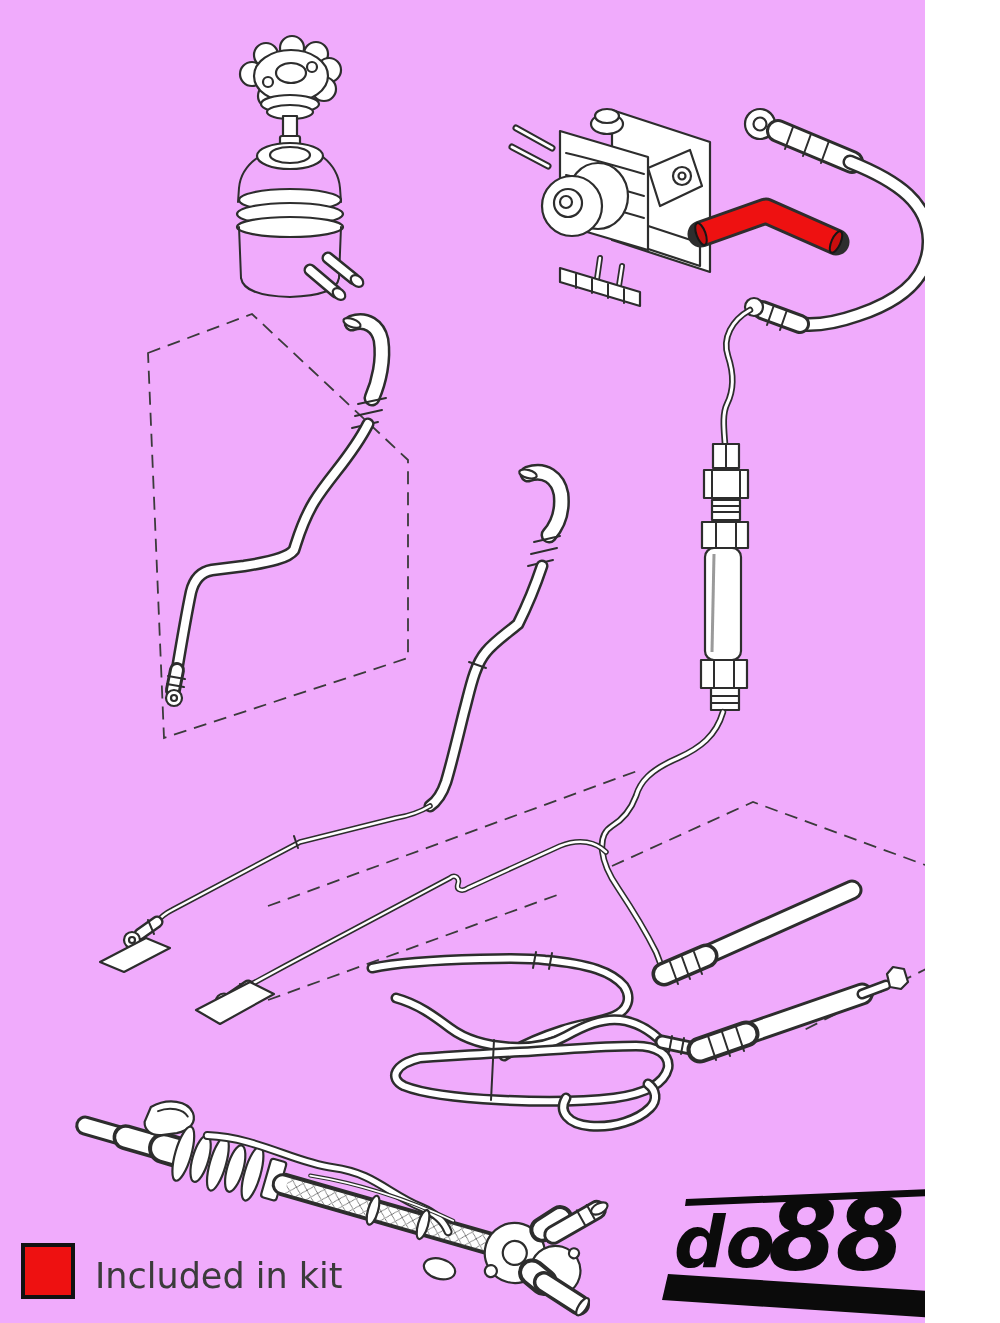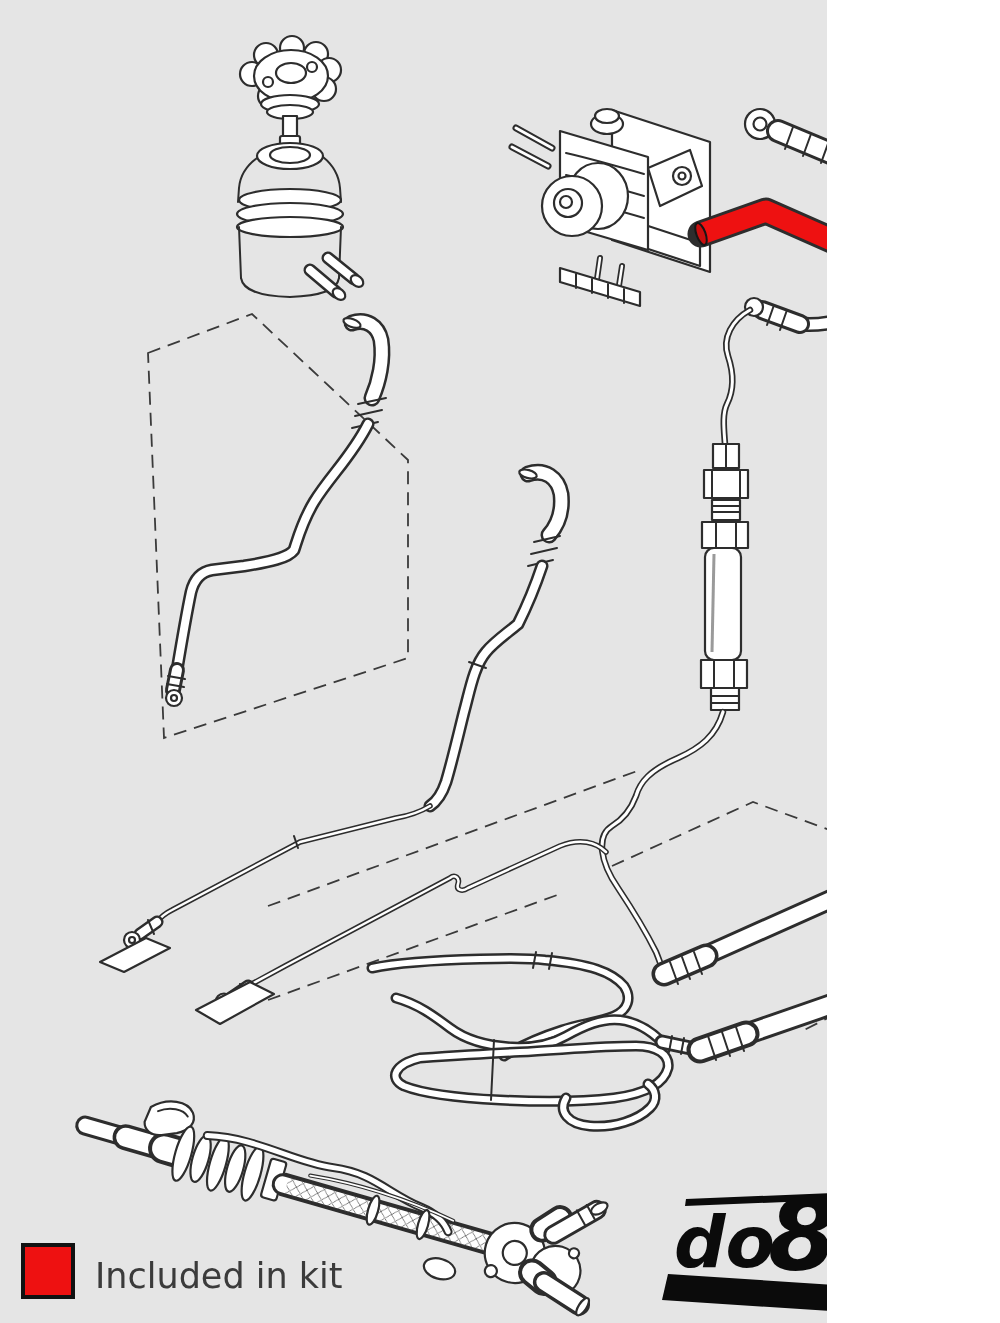--- a/index.html
+++ b/index.html
@@ -1,16 +1,16 @@
 <!DOCTYPE html>
 <html><head>
 <meta charset="utf-8">
 <style>
   html,body{margin:0;padding:0;background:#fff;}
-  .stage{position:relative;width:827px;height:1323px;background:#e5e5e5;overflow:hidden;
+  .stage{position:relative;width:925px;height:1323px;background:#f0abfc;overflow:hidden;
          font-family:"DejaVu Sans",sans-serif;}
   .stage svg{position:absolute;left:0;top:0;}
   .o{fill:none;stroke:#2d2d2d;stroke-linecap:round;stroke-linejoin:round;}
   .w{fill:none;stroke:#ffffff;stroke-linecap:round;stroke-linejoin:round;}
   .f{fill:#ffffff;stroke:#2d2d2d;stroke-width:2.2;stroke-linejoin:round;}
   .ln{fill:none;stroke:#2d2d2d;stroke-width:2;stroke-linecap:round;}
   .dash{fill:none;stroke:#3a3a3a;stroke-width:1.8;stroke-dasharray:13 8;}
   .legend-text{font-size:35px;fill:#3b3b3b;}
   .logo-do{font-size:72px;font-weight:bold;font-style:italic;}
   .logo-88{font-size:100px;font-weight:bold;font-style:italic;letter-spacing:-2px;}

